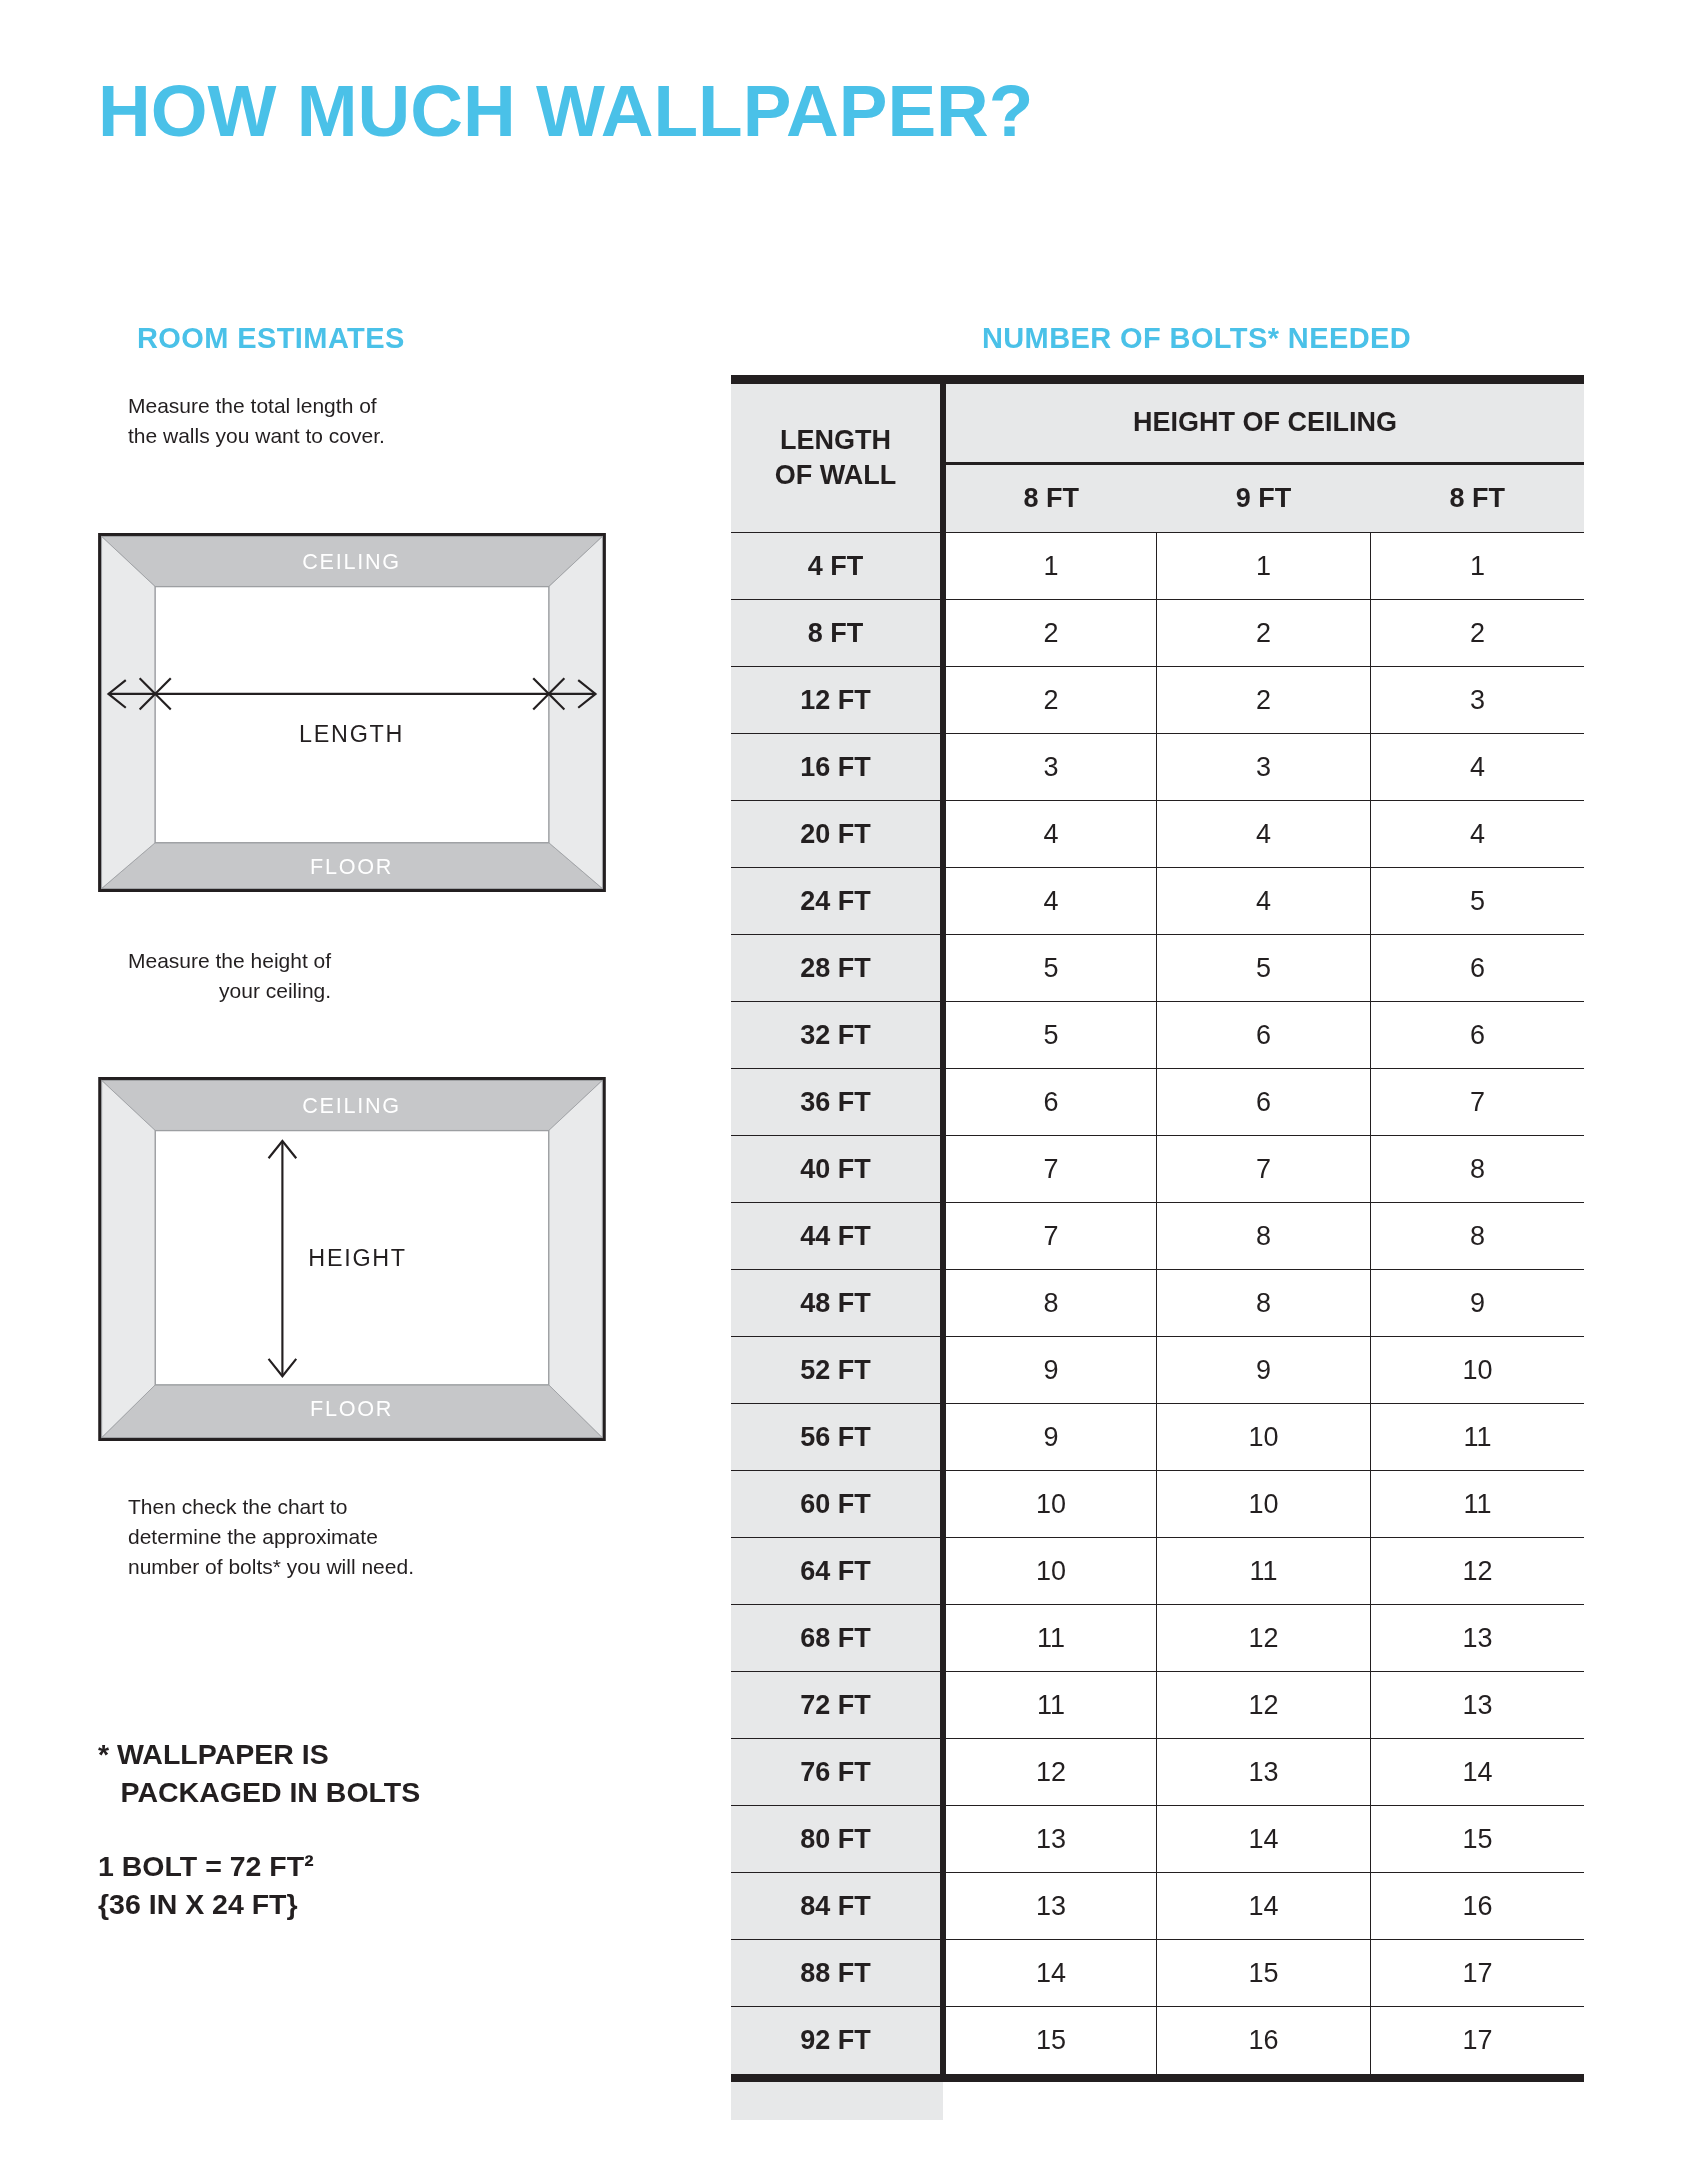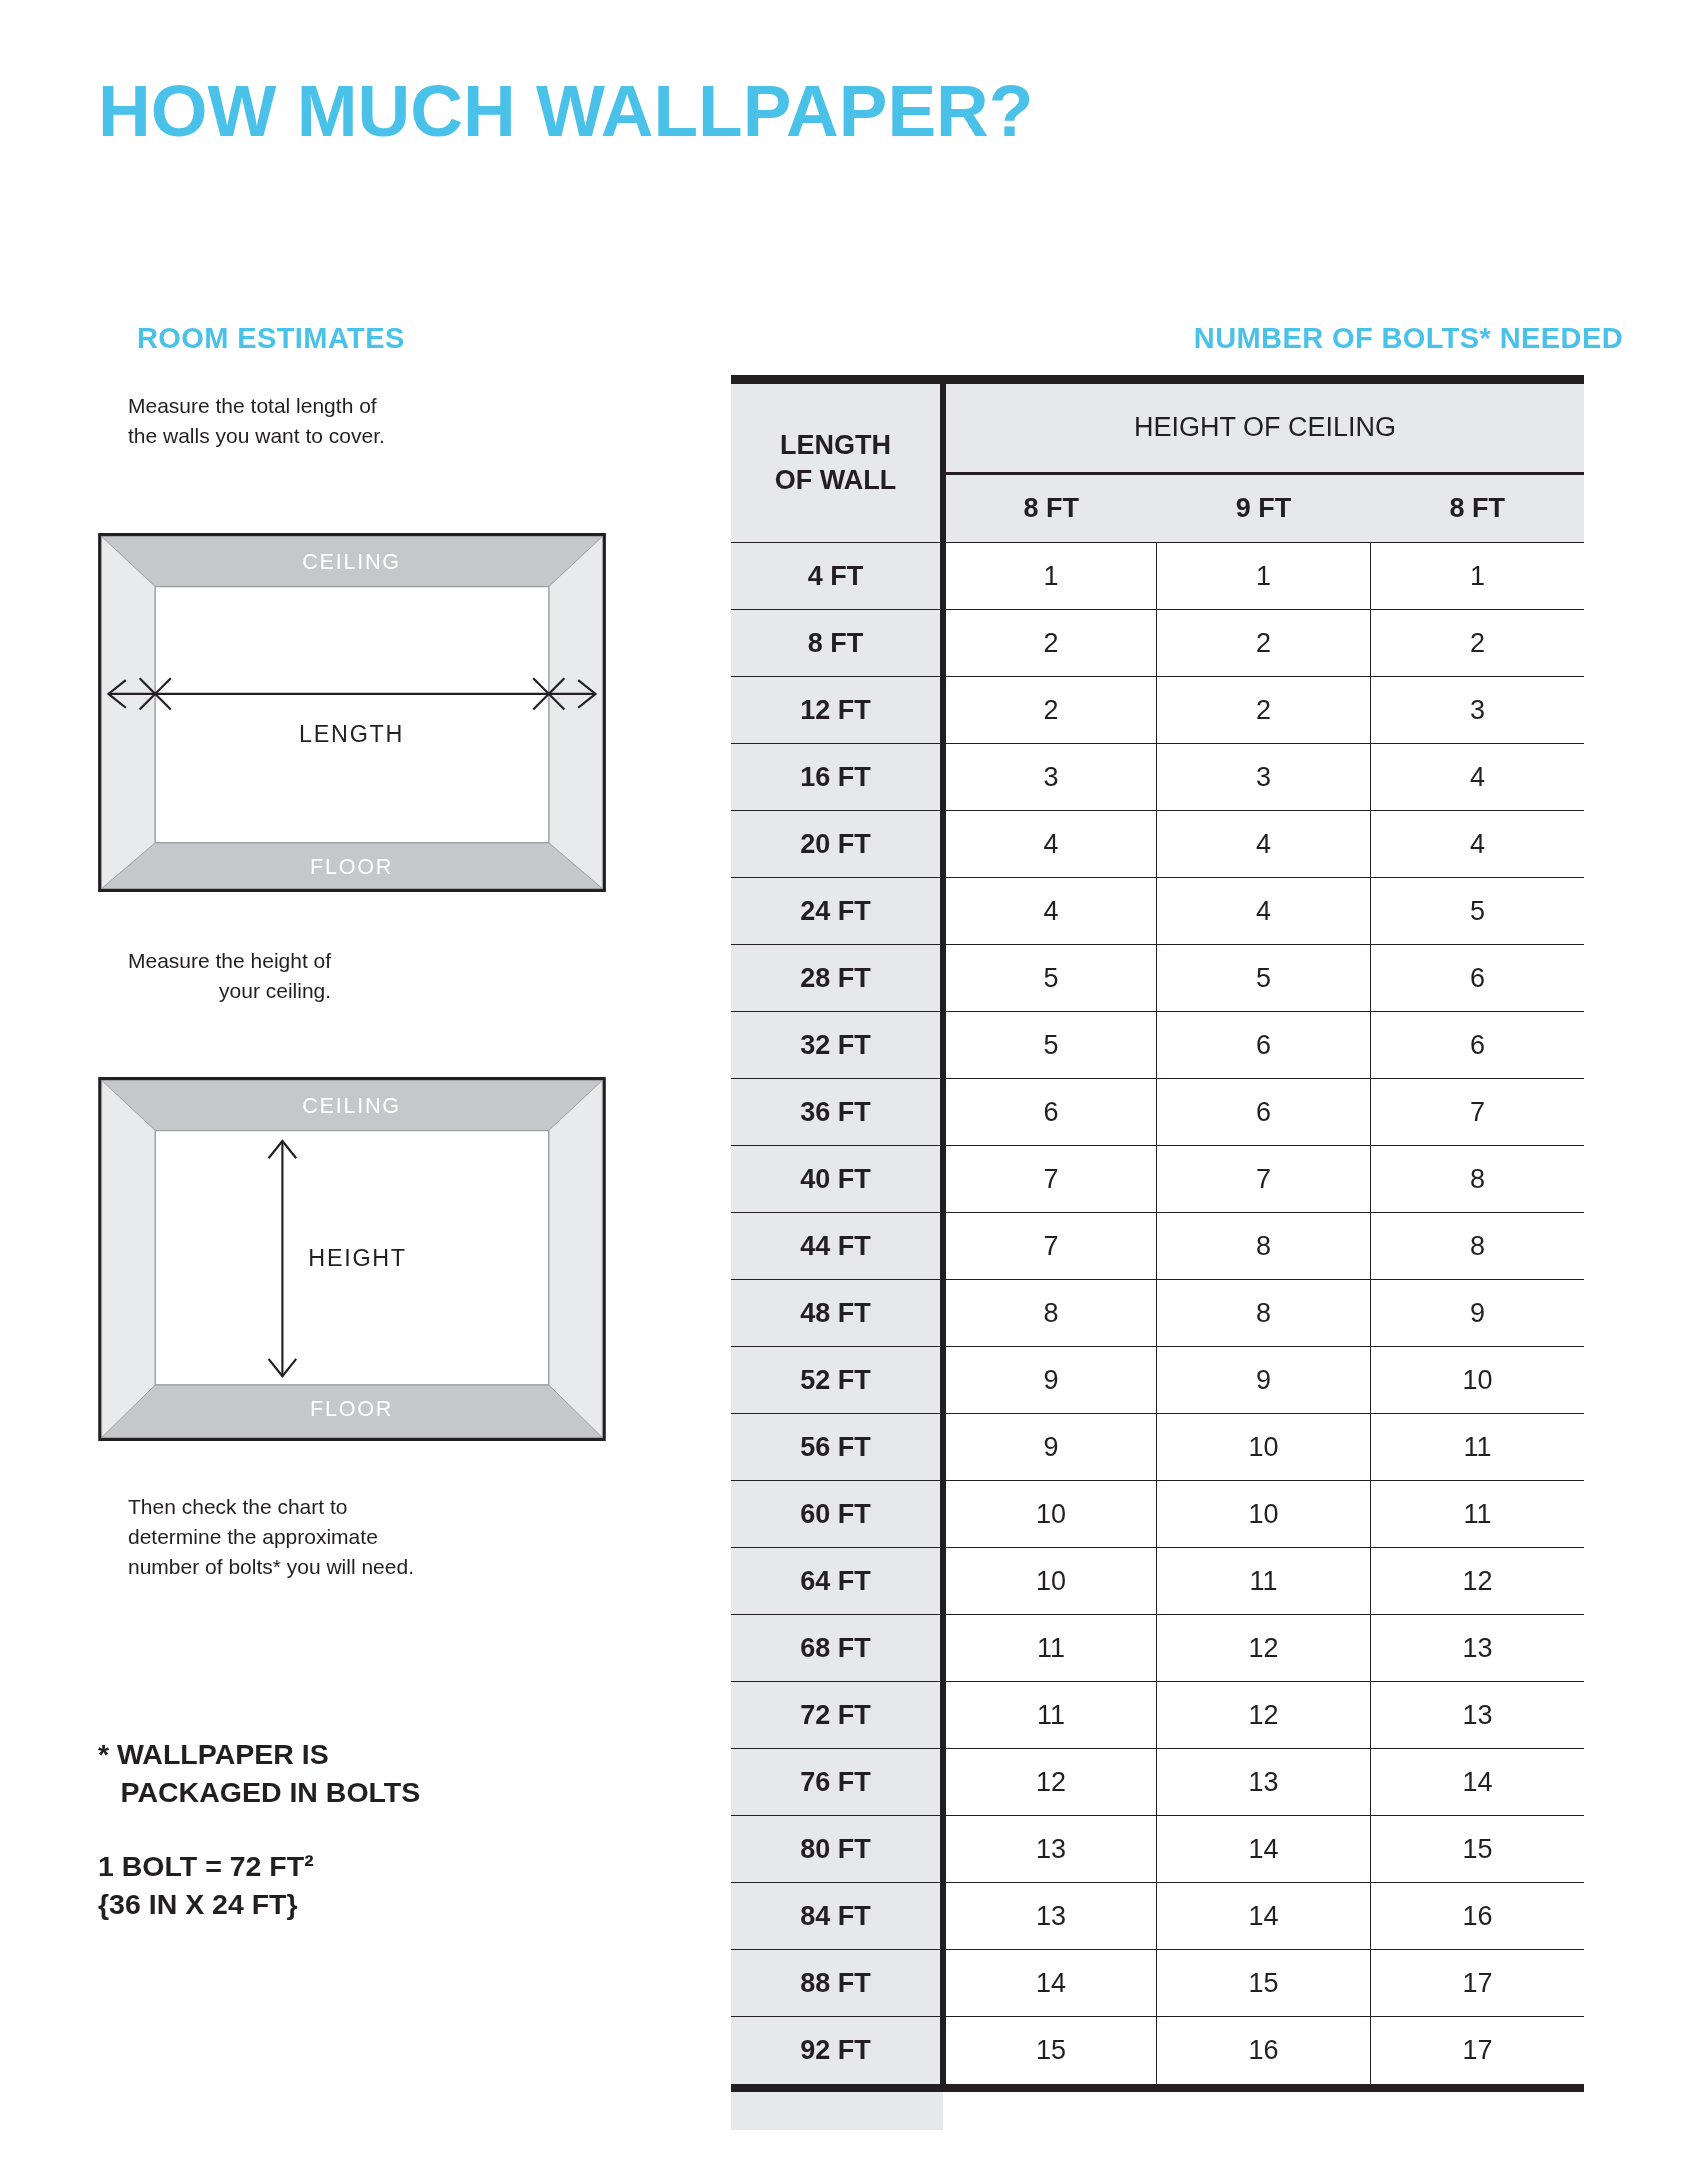--- a/index.html
+++ b/index.html
@@ -15,21 +15,21 @@
 
   .page-title {
     position: absolute; left: 98px; top: 74px;
     font-size: 73px; font-weight: bold; color: var(--accent);
     letter-spacing: 0px; line-height: 1; text-align: center;
   }
   .section-heading {
     font-size: 29px; font-weight: bold; color: var(--accent); letter-spacing: 0.4px; margin-left: 39px;
   }
   #room-estimates-heading { position: absolute; left: 98px; top: 322px; }
-  #table-heading { position: absolute; left: 731px; top: 322px; width: 853px; text-align: right; }
+  #table-heading { position: absolute; left: 731px; top: 322px; width: 853px; text-align: center; }
 
   .para { font-size: 21px; line-height: 1.42; white-space: pre-line; margin-left: 30px; }
   #step1 { position: absolute; left: 98px; top: 391px; }
   #diagram1 { position: absolute; left: 98px; top: 533px; }
   #step2 { position: absolute; left: 98px; top: 946px; text-align: right; }
   #diagram2 { position: absolute; left: 98px; top: 1077px; }
   #step3 { position: absolute; left: 98px; top: 1492px; }
 
   #footnote { position: absolute; left: 98px; top: 1735px; font-size: 28.5px; font-weight: bold; line-height: 1.35; }
   #footnote .line2 { padding-left: 22.5px; }
@@ -38,21 +38,21 @@
   .table-block { position: absolute; left: 731px; top: 375px; width: 853px; }
   .bar { height: 8.6px; background: var(--ink); }
   .gray-stub { width: 212px; height: 38px; background: var(--gray); }
 
   table.bolts { border-collapse: collapse; width: 853px; table-layout: fixed; }
   table.bolts th, table.bolts td { text-align: center; vertical-align: middle; font-size: 27px; }
   th.len-h {
     width: 212px; background: var(--gray); font-weight: bold;
     border-right: 6px solid var(--ink); white-space: pre-line; line-height: 1.3;
   }
-  th.group-h { height: 90px; background: var(--gray); font-weight: normal; border-bottom: 3.5px solid var(--ink); }
+  th.group-h { height: 80px; background: var(--gray); font-weight: bold; border-bottom: 3.5px solid var(--ink); }
   th.col-h { height: 69px; background: var(--gray); font-weight: bold; }
   td.len {
     height: 67px; background: var(--gray); font-weight: bold;
     border-top: 1.7px solid var(--ink); border-right: 6px solid var(--ink); margin-left: 37px;
   }
   td.val { height: 67px; background: #ffffff; border-top: 1.7px solid var(--ink); }
   td.val + td.val { border-left: 1.7px solid var(--ink); }
 
   svg text.panel-label { fill: #ffffff; font-size: 25px; letter-spacing: 2px; font-family: "Liberation Sans", sans-serif; }
   svg text.dim-label { fill: var(--ink); font-size: 27px; letter-spacing: 2px; font-family: "Liberation Sans", sans-serif; }

